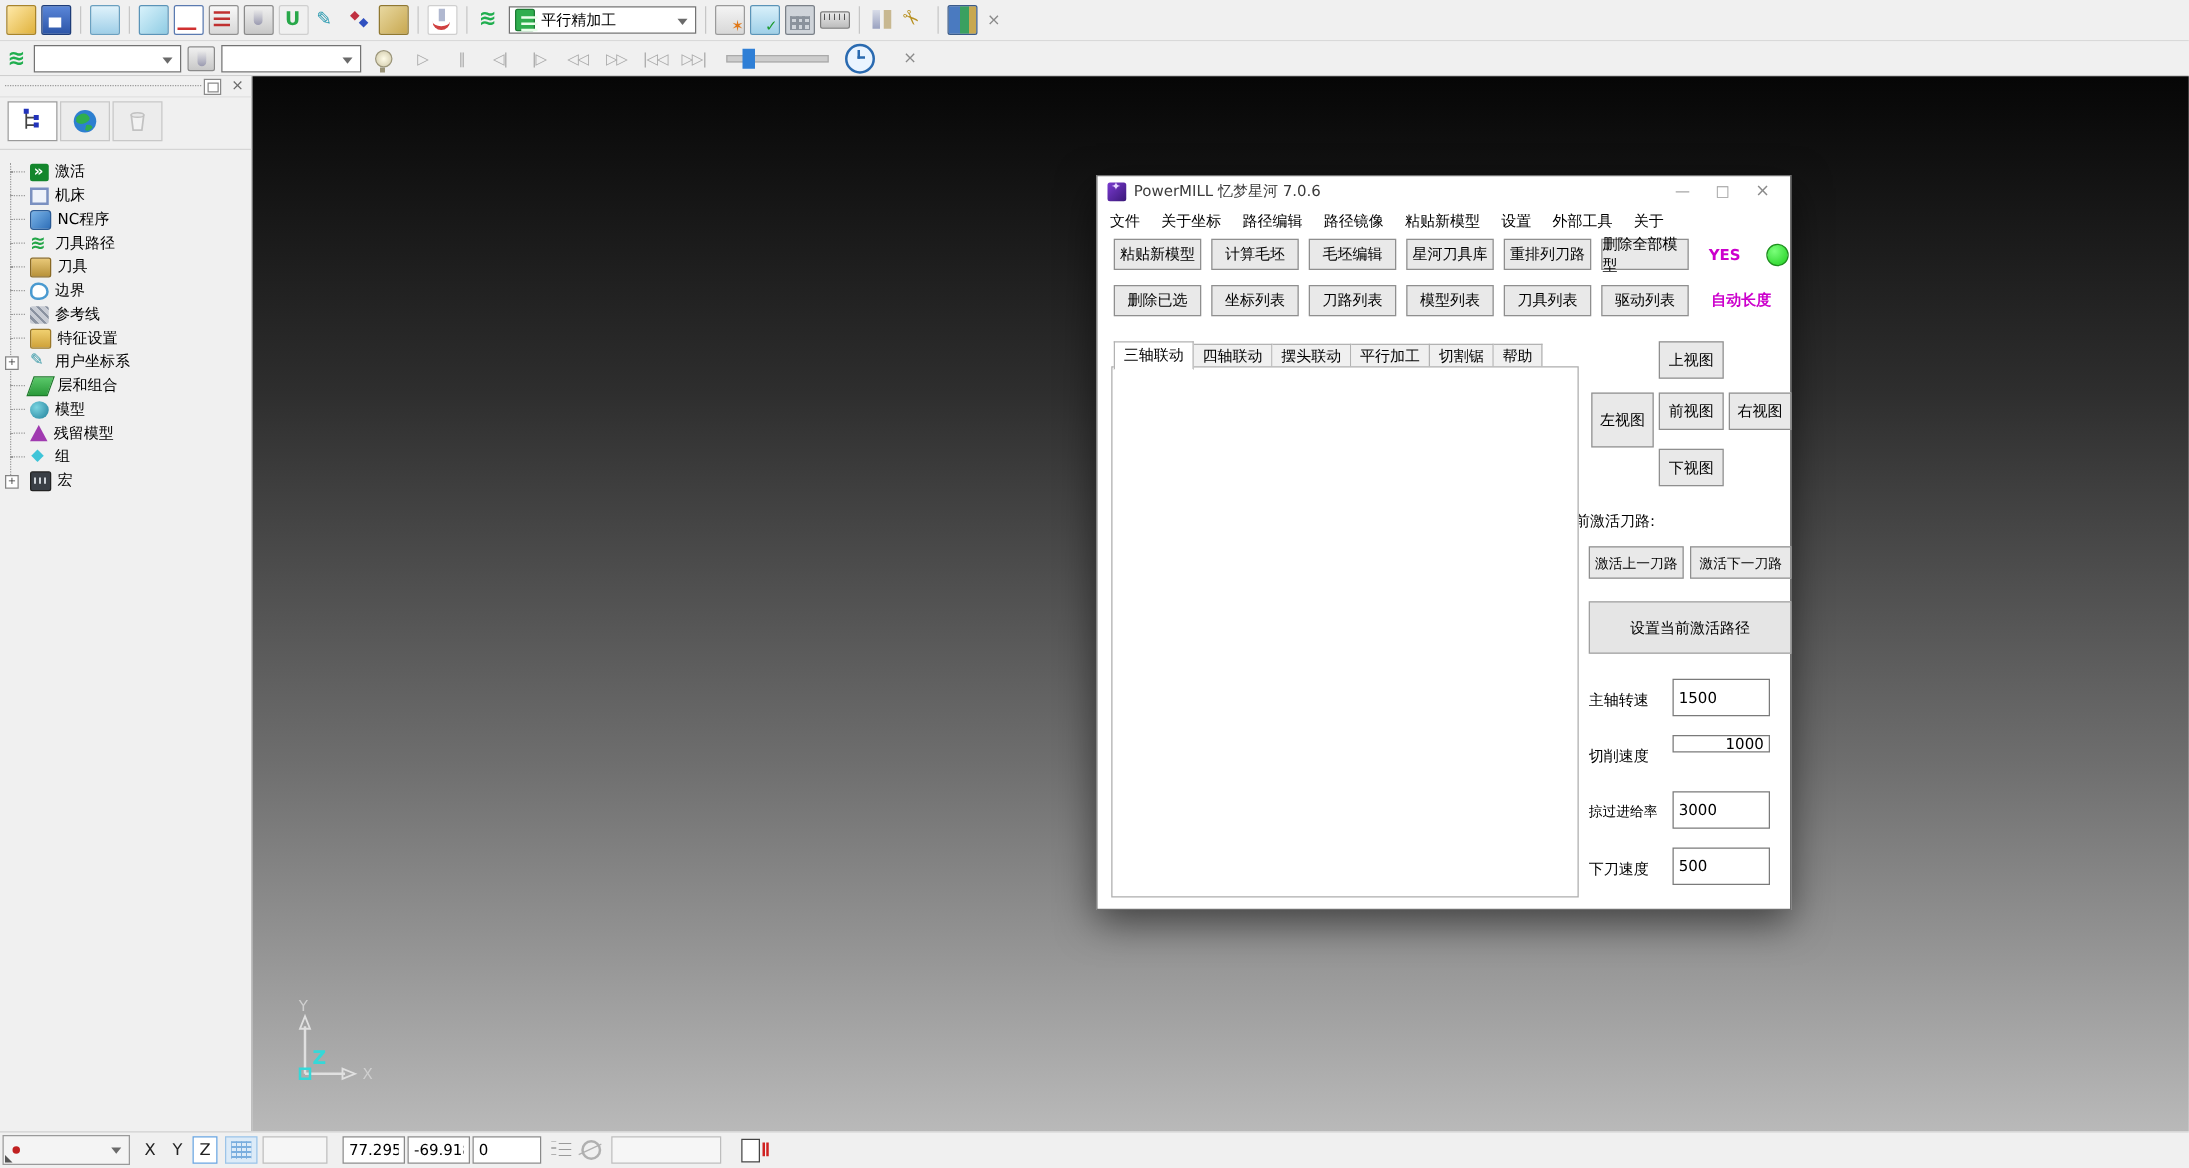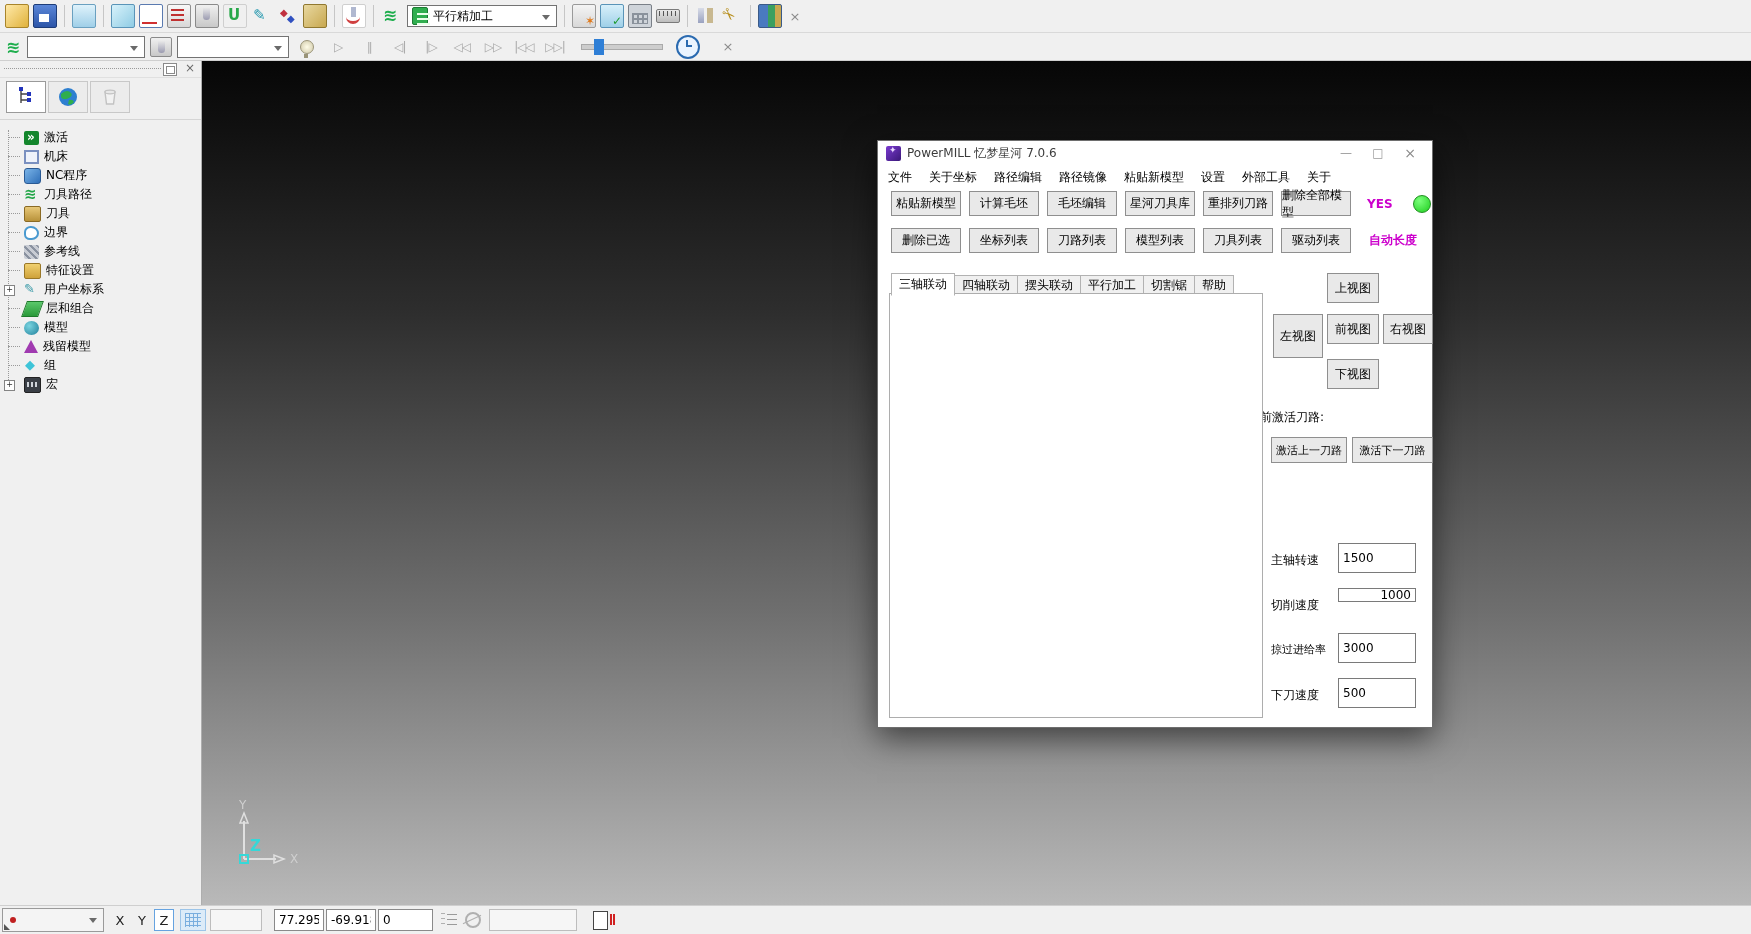--- a/index.html
+++ b/index.html
@@ -464,20 +464,21 @@
 
   <div class="btn" style="position:absolute;left:449px;top:132px;width:52px;height:30px;">上视图</div>
   <div class="btn" style="position:absolute;left:395px;top:173px;width:50px;height:44px;">左视图</div>
   <div class="btn" style="position:absolute;left:449px;top:173px;width:52px;height:30px;">前视图</div>
   <div class="btn" style="position:absolute;left:505px;top:173px;width:50px;height:30px;">右视图</div>
   <div class="btn" style="position:absolute;left:449px;top:218px;width:52px;height:30px;">下视图</div>
 
   <span class="rp-label" style="left:370px;top:268px;">当前激活刀路:</span>
   <div class="btn" style="position:absolute;left:393px;top:296px;width:76px;height:26px;font-size:11px;">激活上一刀路</div>
   <div class="btn" style="position:absolute;left:474px;top:296px;width:81px;height:26px;font-size:11px;">激活下一刀路</div>
+  <div class="btn bigbtn" style="position:absolute;left:393px;top:340px;width:162px;height:42px;">设置当前激活路径</div>
 
   <span class="rp-label" style="left:393px;top:411px;">主轴转速</span>
   <input class="tin" style="left: 460px; top: 402px; width: 78px; height: 30px;" readonly="" value="1500">
   <span class="rp-label" style="left:393px;top:456px;">切削速度</span>
   <input class="tin" style="left: 460px; top: 447px; width: 78px; height: 14px; text-align: right;" readonly="" value="1000">
   <span class="rp-label" style="left:393px;top:501px;font-size:11px;">掠过进给率</span>
   <input class="tin" style="left: 460px; top: 492px; width: 78px; height: 30px;" readonly="" value="3000">
   <span class="rp-label" style="left:393px;top:546px;">下刀速度</span>
   <input class="tin" style="left: 460px; top: 537px; width: 78px; height: 30px;" readonly="" value="500">
 </div>

